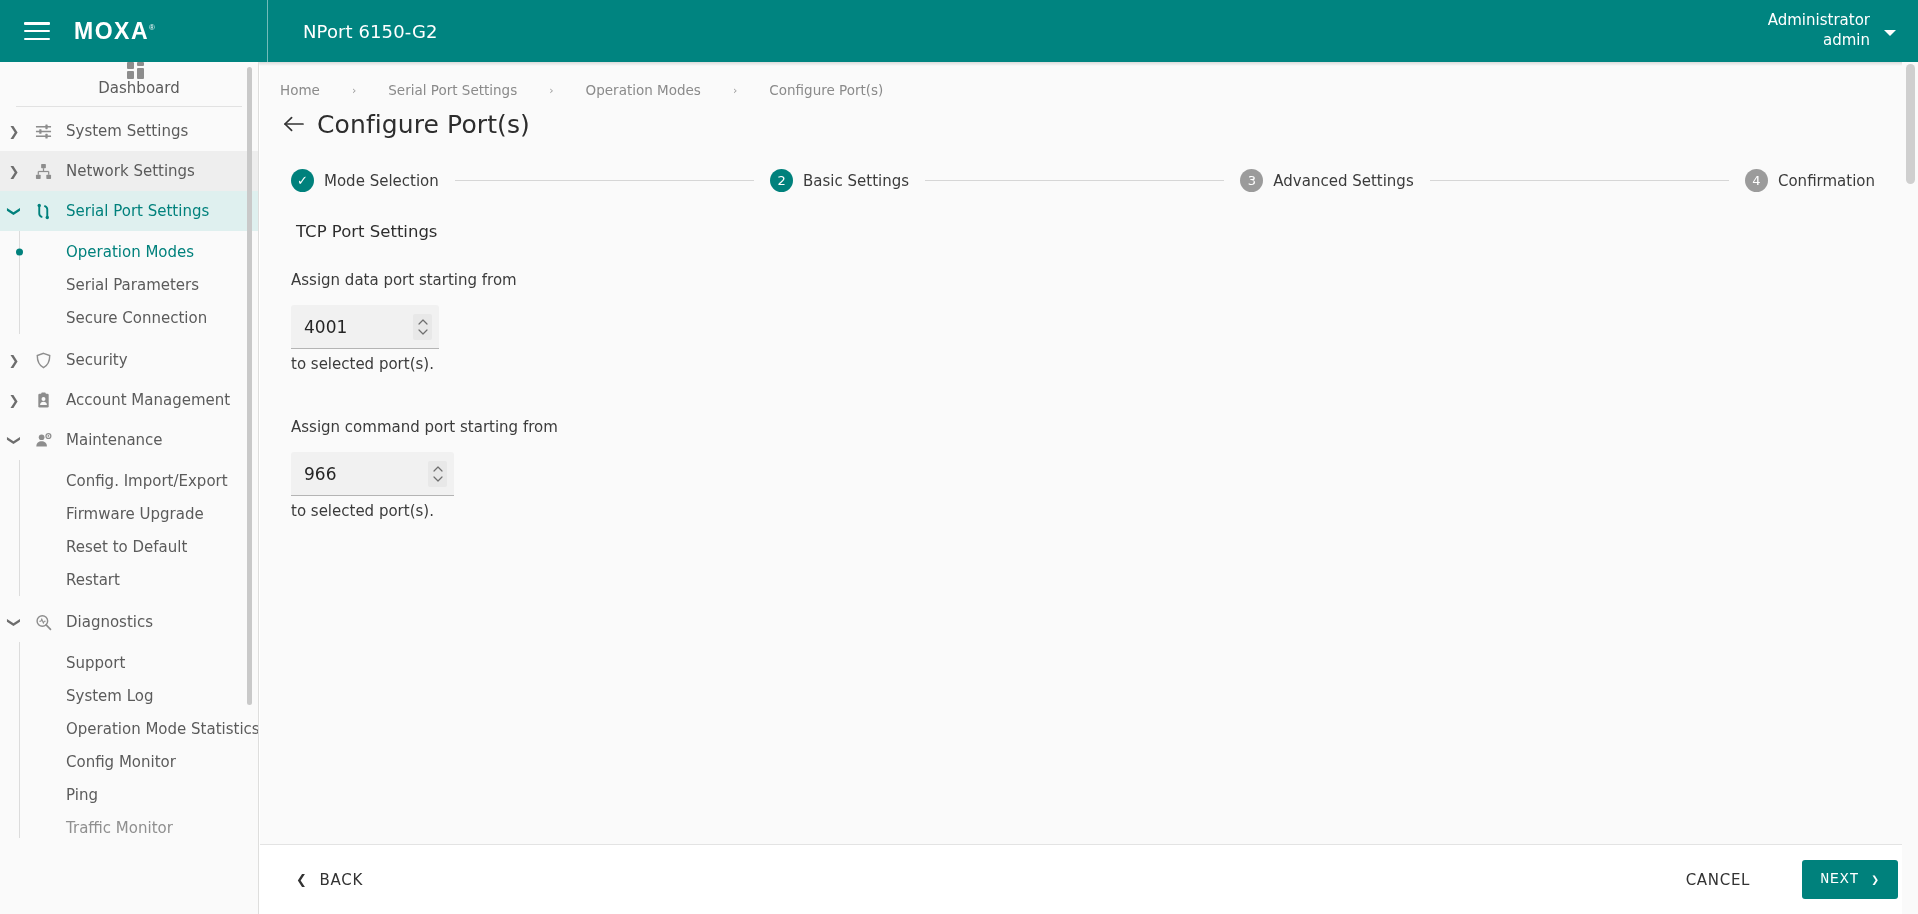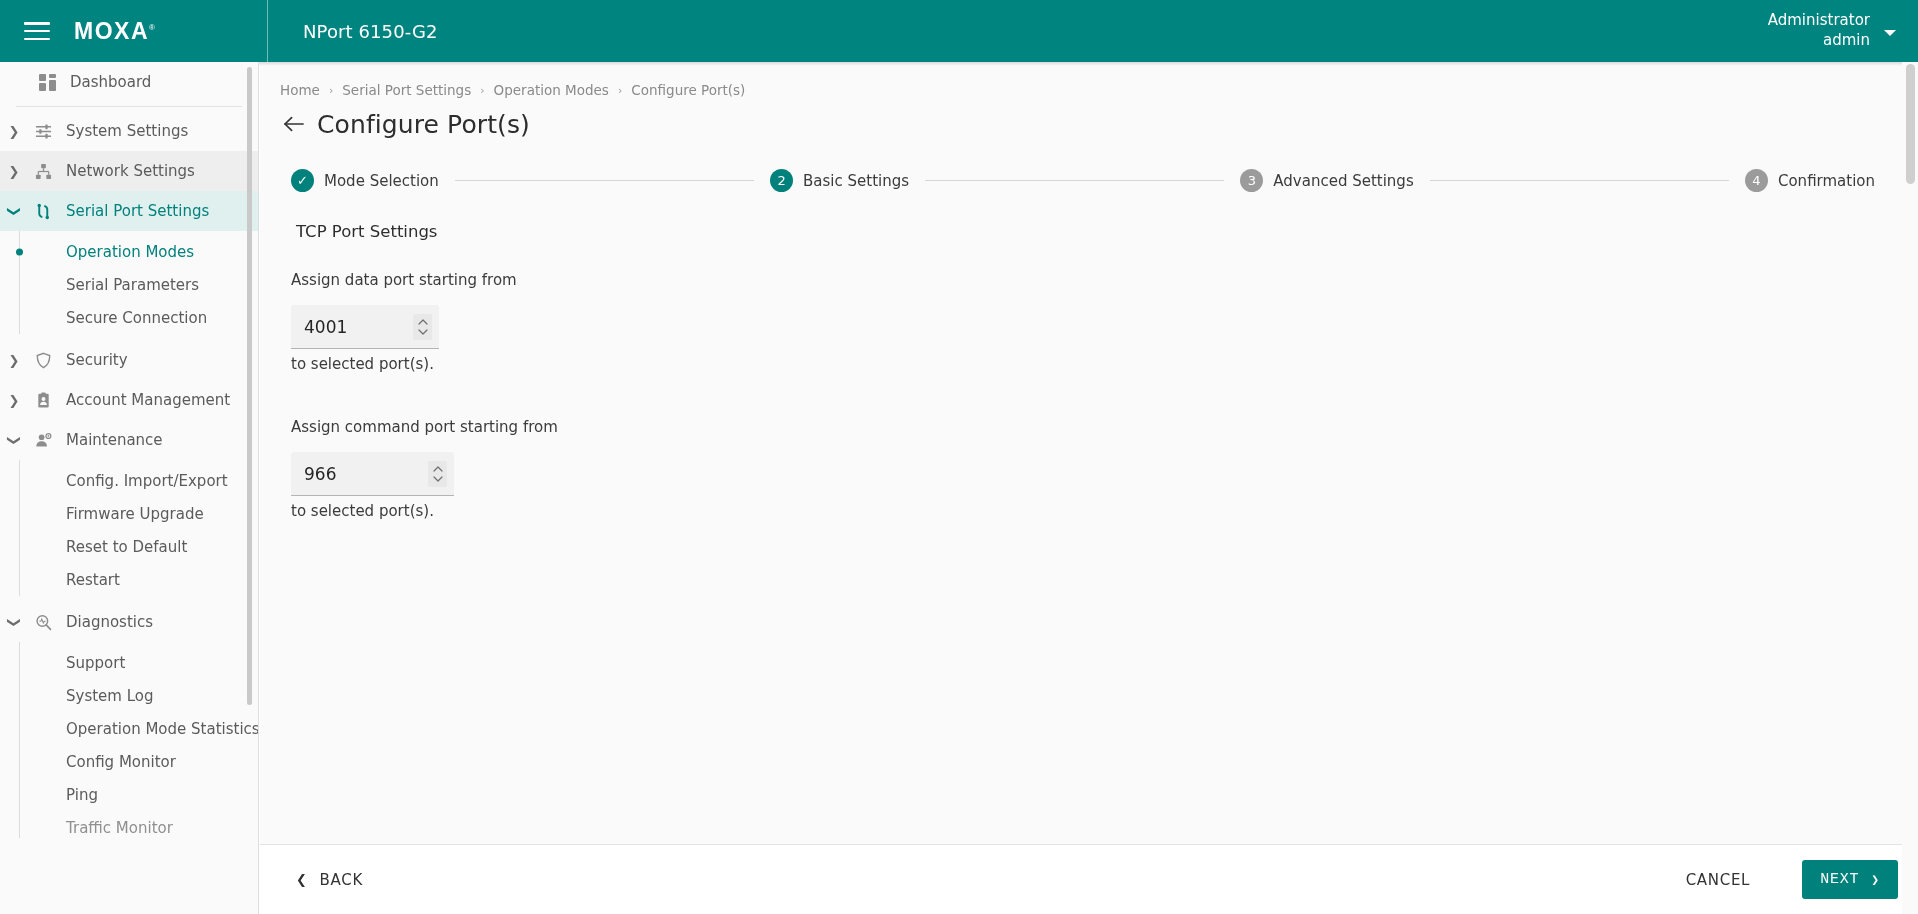--- a/index.html
+++ b/index.html
@@ -104,21 +104,21 @@
     width: 28px; flex-shrink: 0;
     display: flex; align-items: center; justify-content: center;
     color: #6d6d6d; font-size: 13px;
   }
   .sb-chevron.teal { color: #00817c; }
   .sb-ico {
     width: 30px; flex-shrink: 0;
     display: flex; align-items: center; justify-content: center;
   }
   .sb-label { margin-left: 8px; }
-  .sb-row.dash { padding-left: 4px; }
+  .sb-row.dash { padding-left: 12px; flex-direction: column; }
   .sb-row.dash .sb-chevron { width: 28px; }
   .sb-sep {
     height: 1px; background: #e2e2e2;
     margin: 4px 16px 4px 16px;
   }
   
   .sb-child-group { position: relative; }
   .sb-child-group::before {
     content: "";
     position: absolute;
@@ -173,20 +173,21 @@
     position: absolute;
     top: 0; left: 0;
     width: 1642px; height: 782px;
     overflow: hidden;
   }
   .breadcrumb {
     display: flex; align-items: center;
     padding: 20px 0 0 20px;
     font-size: 13.5px;
     color: #8a8a8a;
+    gap: 23px;
   }
   .breadcrumb span.crumb { cursor: pointer; }
   .breadcrumb .sepc {
     margin: 0 9px;
     color: #9b9b9b;
     font-size: 11px;
   }
   .page-head {
     display: flex; align-items: center;
     padding-left: 19px;

